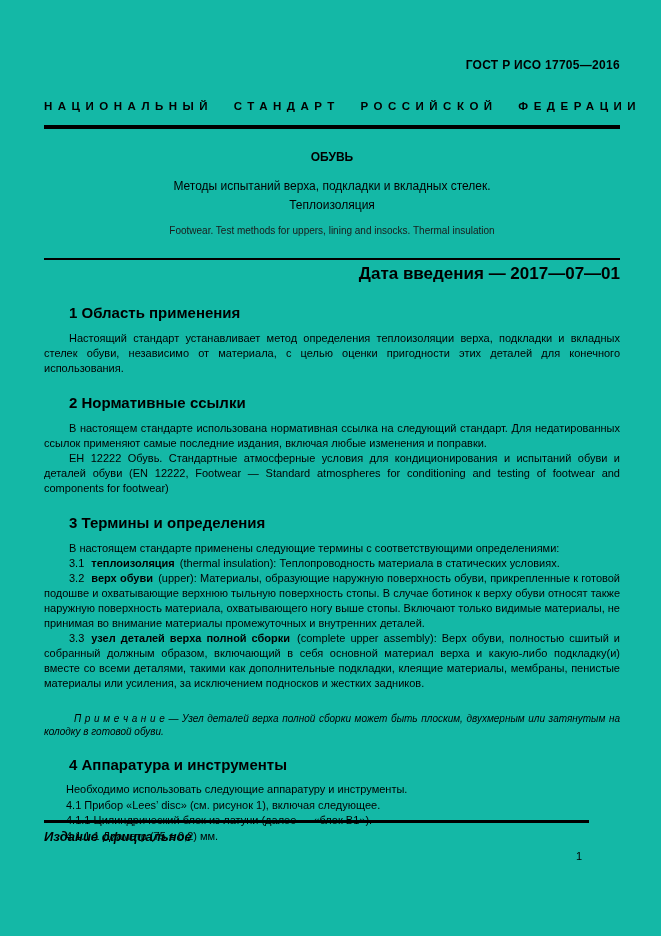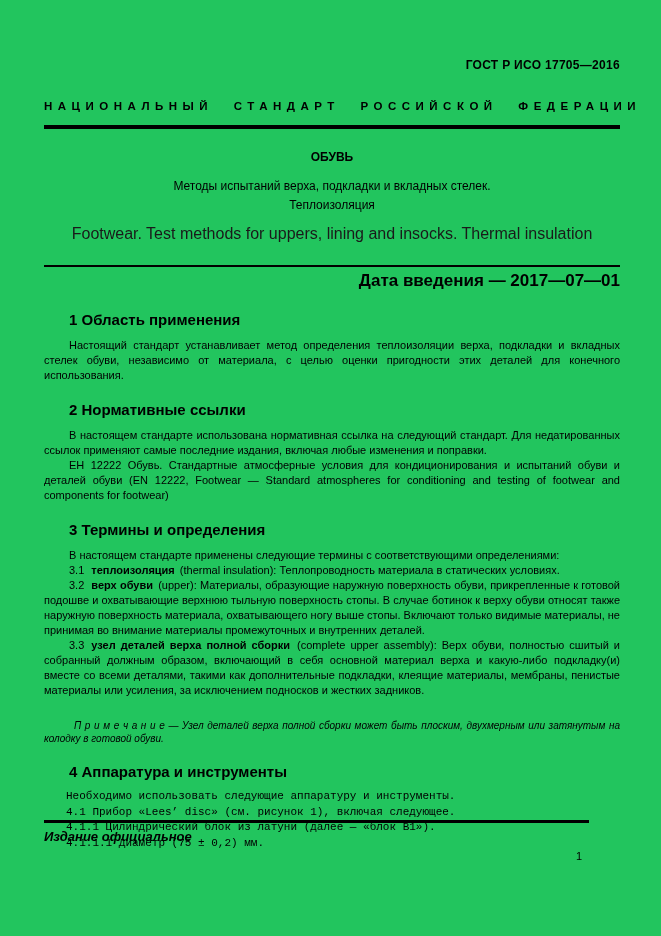--- a/index.html
+++ b/index.html
@@ -1,20 +1,20 @@
 <!DOCTYPE html>
 <html lang="ru"><head>
 <meta charset="utf-8">
 <style>
   html, body { margin: 0; padding: 0; background: #fff; }
   .page {
     position: relative;
     width: 661px;
     height: 936px;
-    background: #22c55e;
+    background: #14b8a6;
     color: #000;
     font-family: "Liberation Sans", sans-serif;
     box-sizing: border-box;
     padding: 58px 41px 0 44px;
     overflow: hidden;
   }
   .doc-number {
     text-align: right;
     font-weight: bold;
     font-size: 12px;
@@ -25,21 +25,21 @@
     font-weight: bold;
     font-size: 11.5px;
     letter-spacing: 5.5px;
     word-spacing: 12px;
     white-space: nowrap;
   }
   .thick-rule { margin-top: 13px; border-top: 4px solid #000; }
   .mid-rule   { margin-top: 22px; border-top: 2px solid #000; }
   .title-main { margin-top: 21px; text-align: center; font-weight: bold; font-size: 12px; }
   .title-sub  { margin-top: 13px; text-align: center; font-weight: normal; font-size: 12px; line-height: 19px; }
-  .title-en   { margin-top: 10px; text-align: center; font-size: 16px; color: #1a1a1a; }
+  .title-en   { margin-top: 10px; text-align: center; font-size: 10px; color: #1a1a1a; }
   .date-line  { margin-top: 4px; text-align: right; font-weight: bold; font-size: 17px; }
 
   .section-heading {
     font-weight: bold;
     font-size: 15px;
     padding-left: 25px;
     margin: 20px 0 0 0;
   }
   .section-heading.tight { margin-top: 18px; }
 
@@ -61,21 +61,20 @@
     text-indent: 30px;
     margin: 21px 0 0 0;
     font-style: italic;
   }
 
   .app-line {
     font-size: 11px;
     line-height: 15.5px;
     padding-left: 22px;
     margin: 0;
-    font-family: Liberation Mono, monospace;
   }
   .app-line.first { margin-top: 9px; }
 
   .footer {
     position: absolute;
     left: 44px;
     right: 41px;
     top: 820px;
   }
   .footer-rule { width: 545px; border-top: 3px solid #000; }

